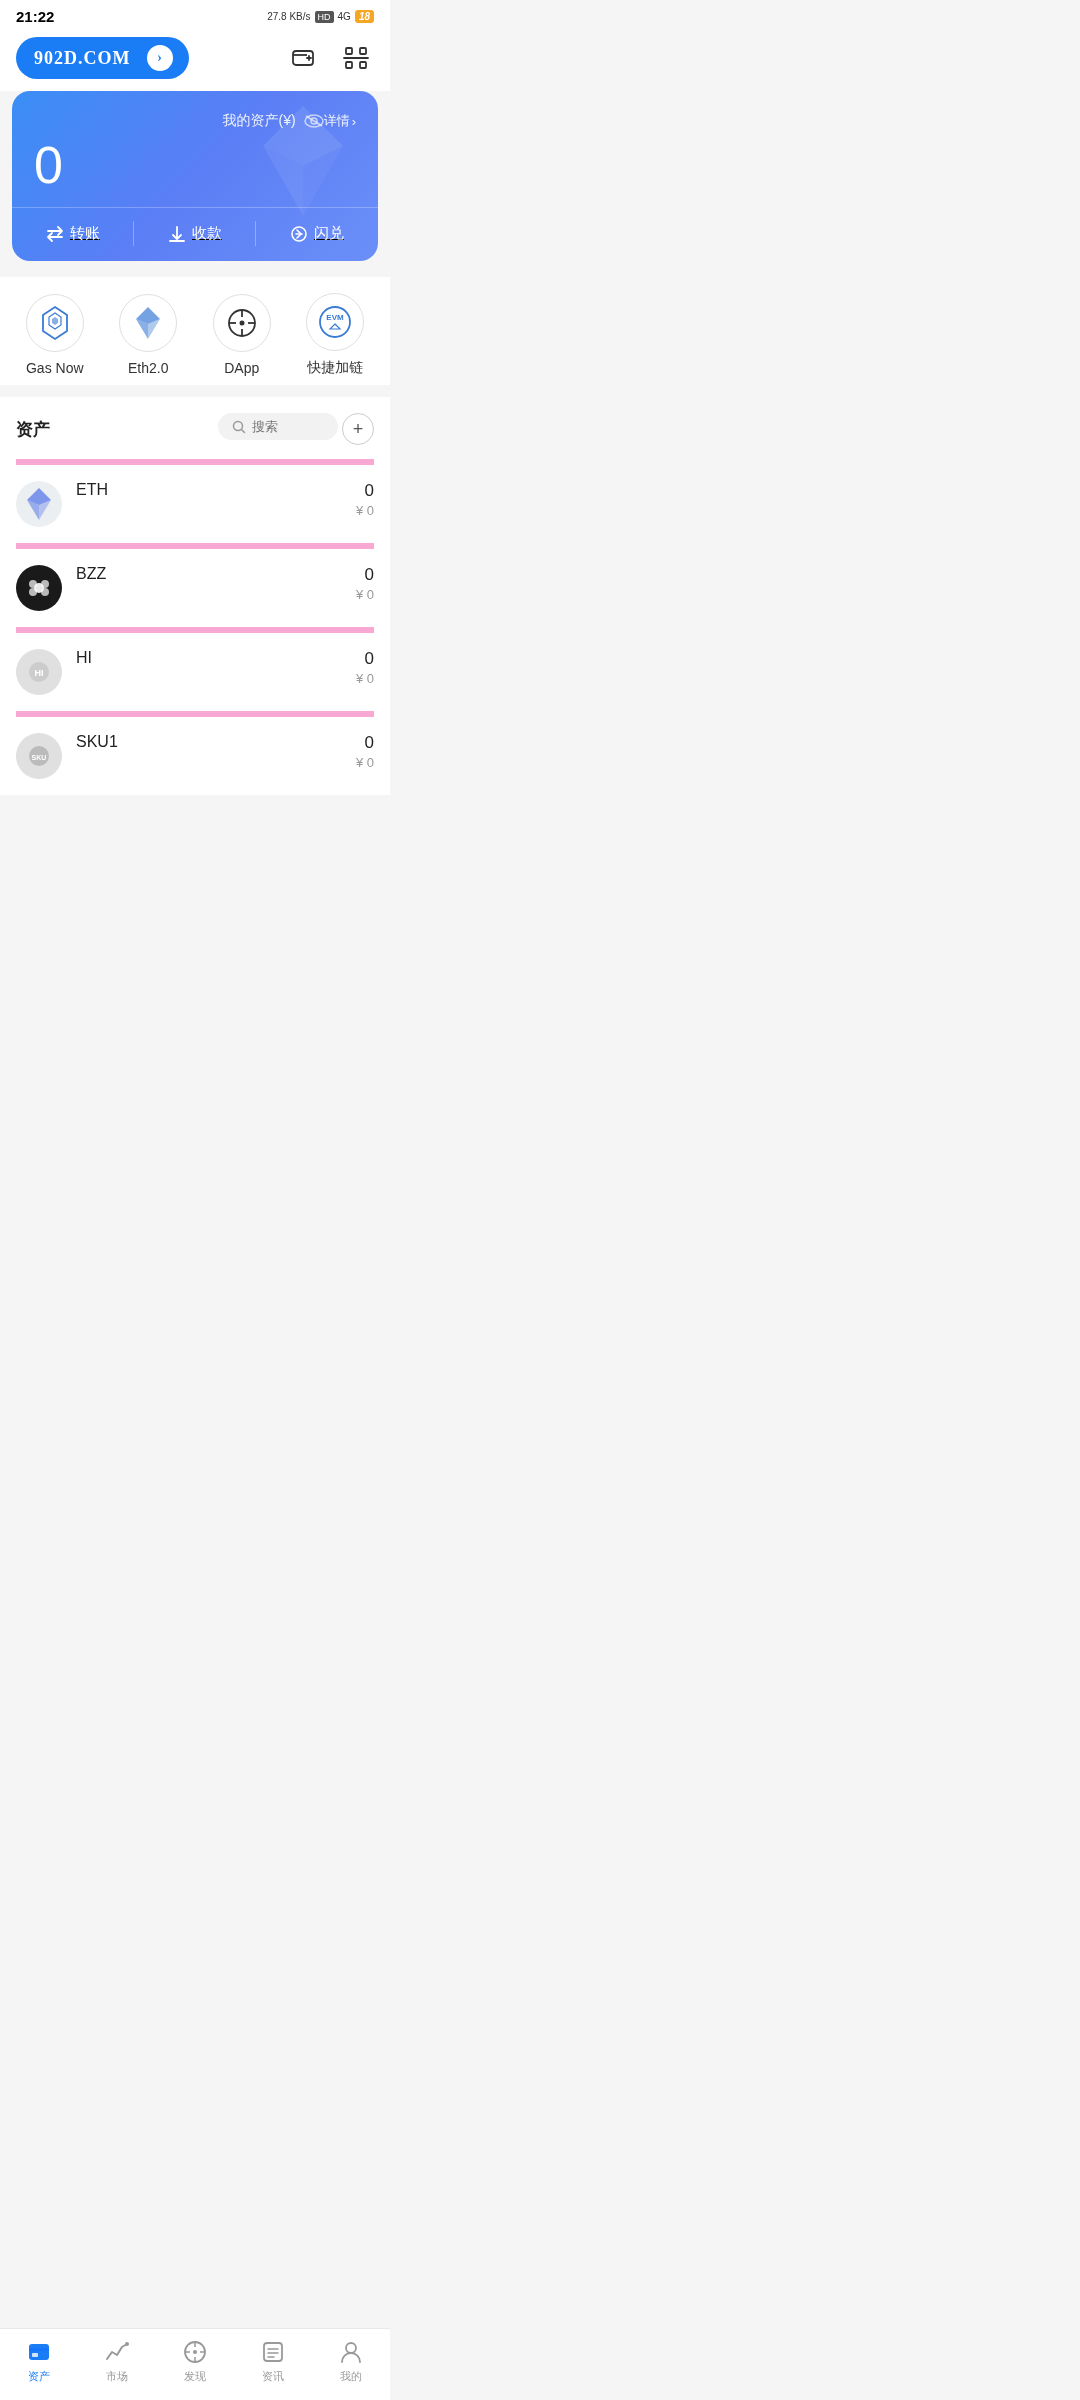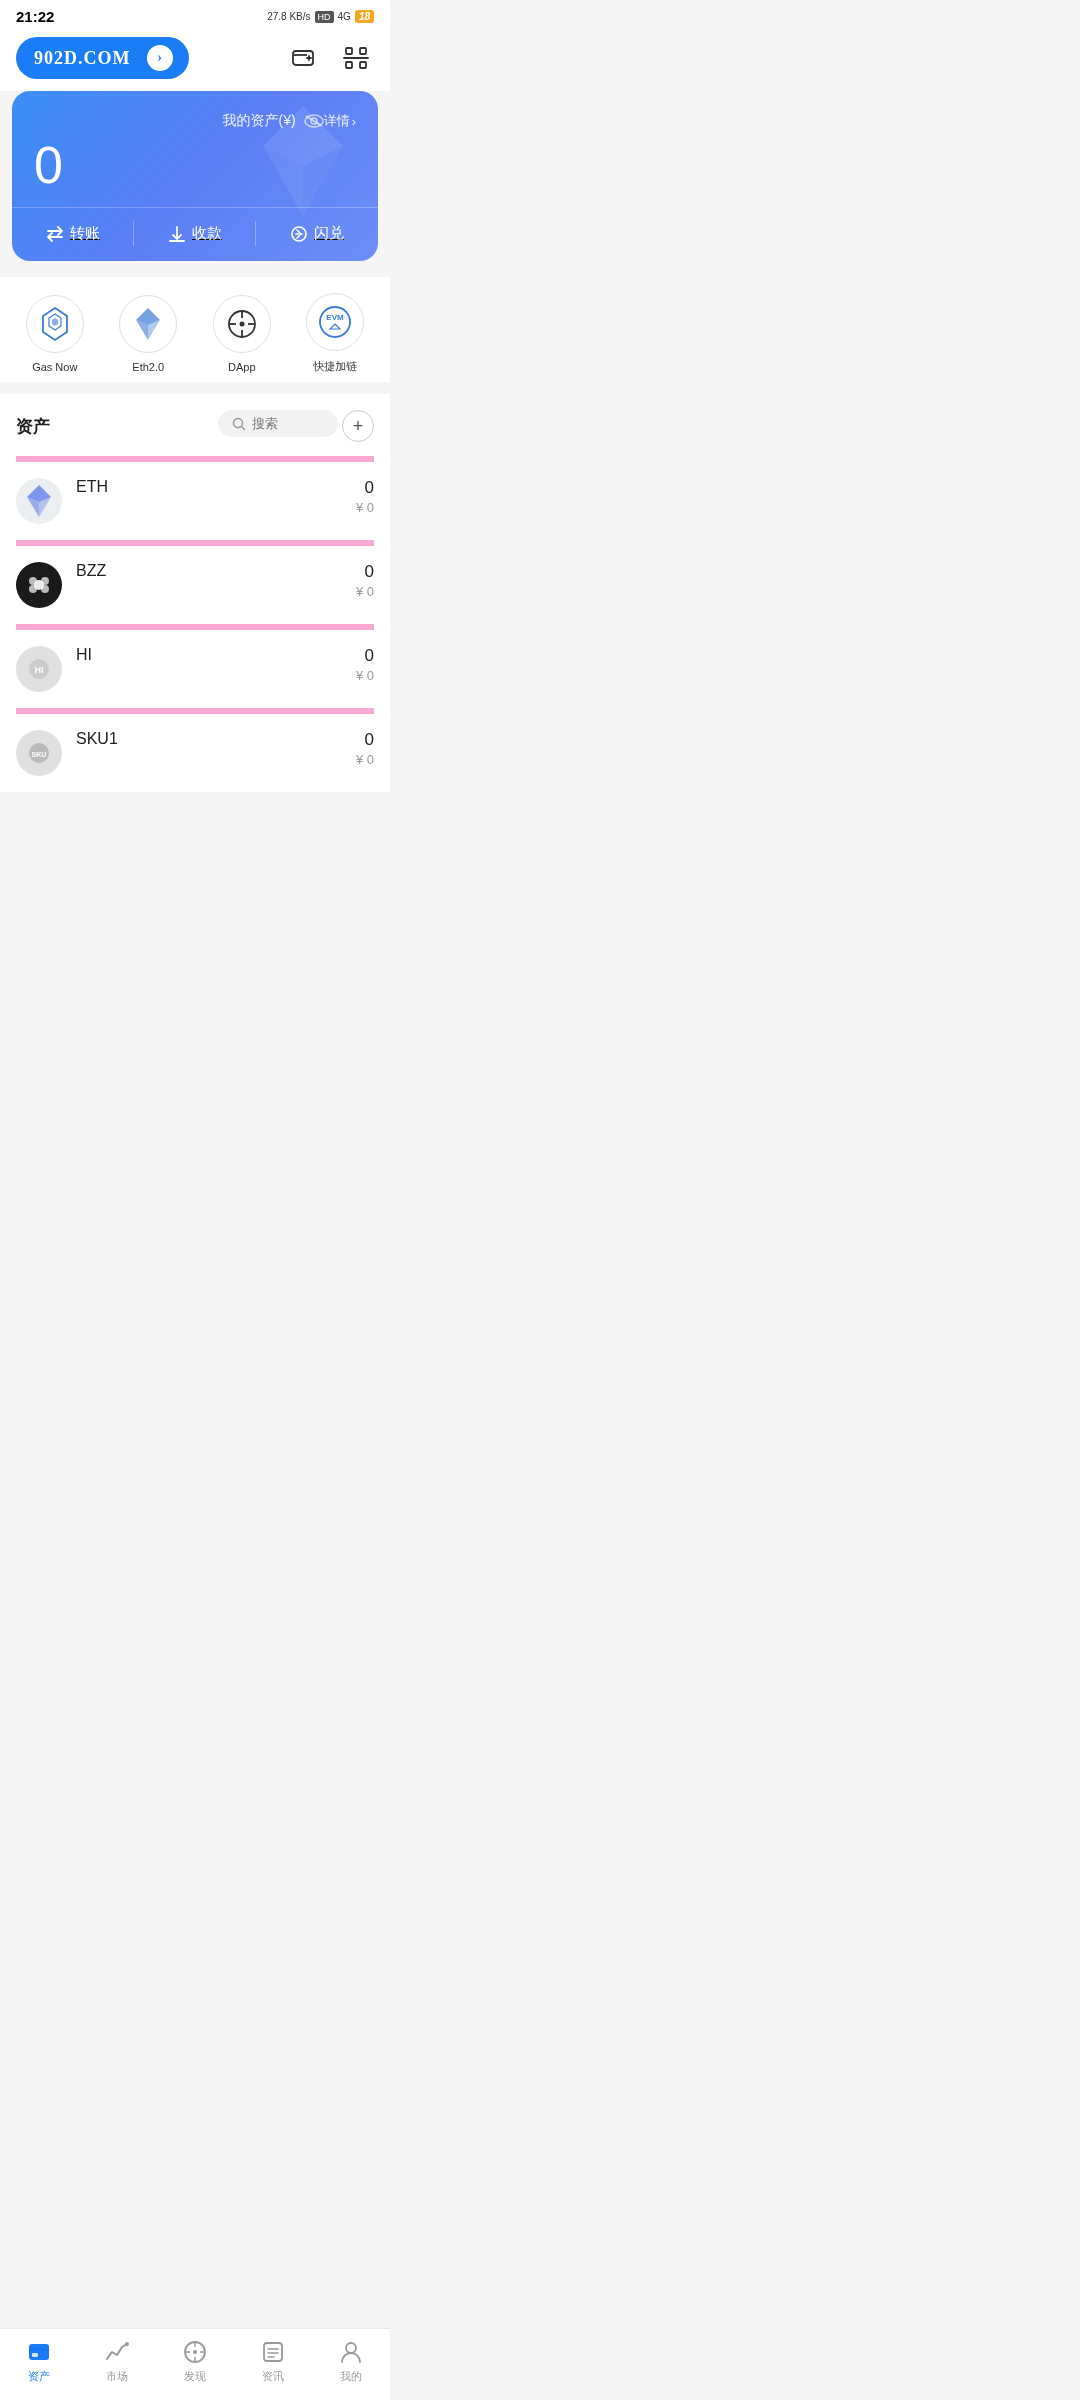--- a/index.html
+++ b/index.html
@@ -188,21 +188,21 @@
       width: 58px;
       height: 58px;
       border-radius: 50%;
       border: 1.5px solid #e0e0e0;
       display: flex;
       align-items: center;
       justify-content: center;
       background: #fff;
     }
     .quick-label {
-      font-size: 11px;
+      font-size: 14px;
       color: #333;
       text-align: center;
     }
 
     
     .assets-section {
       background: #fff;
       margin: 0 0 12px;
       padding: 16px 16px 0;
     }

